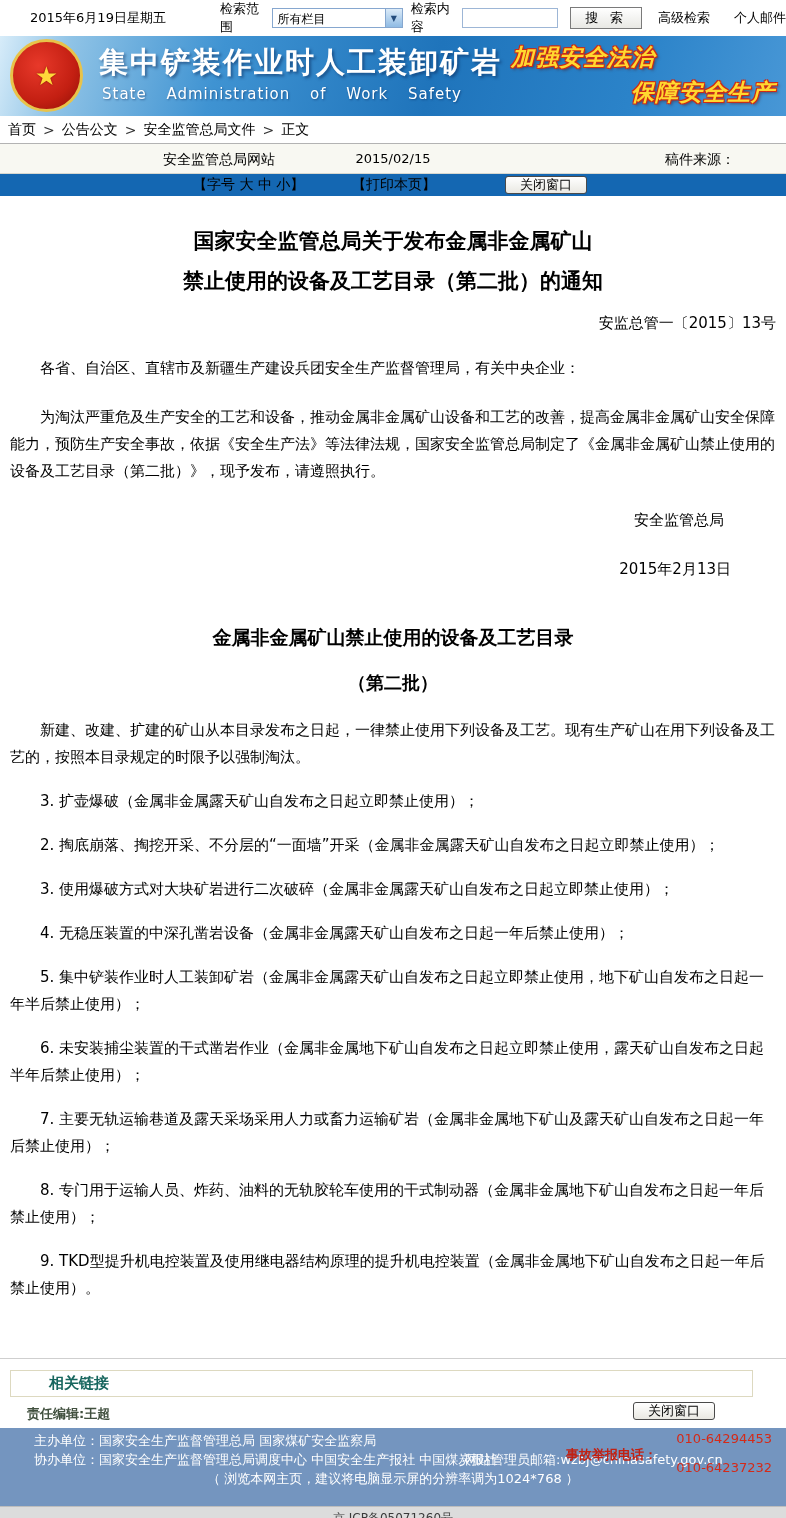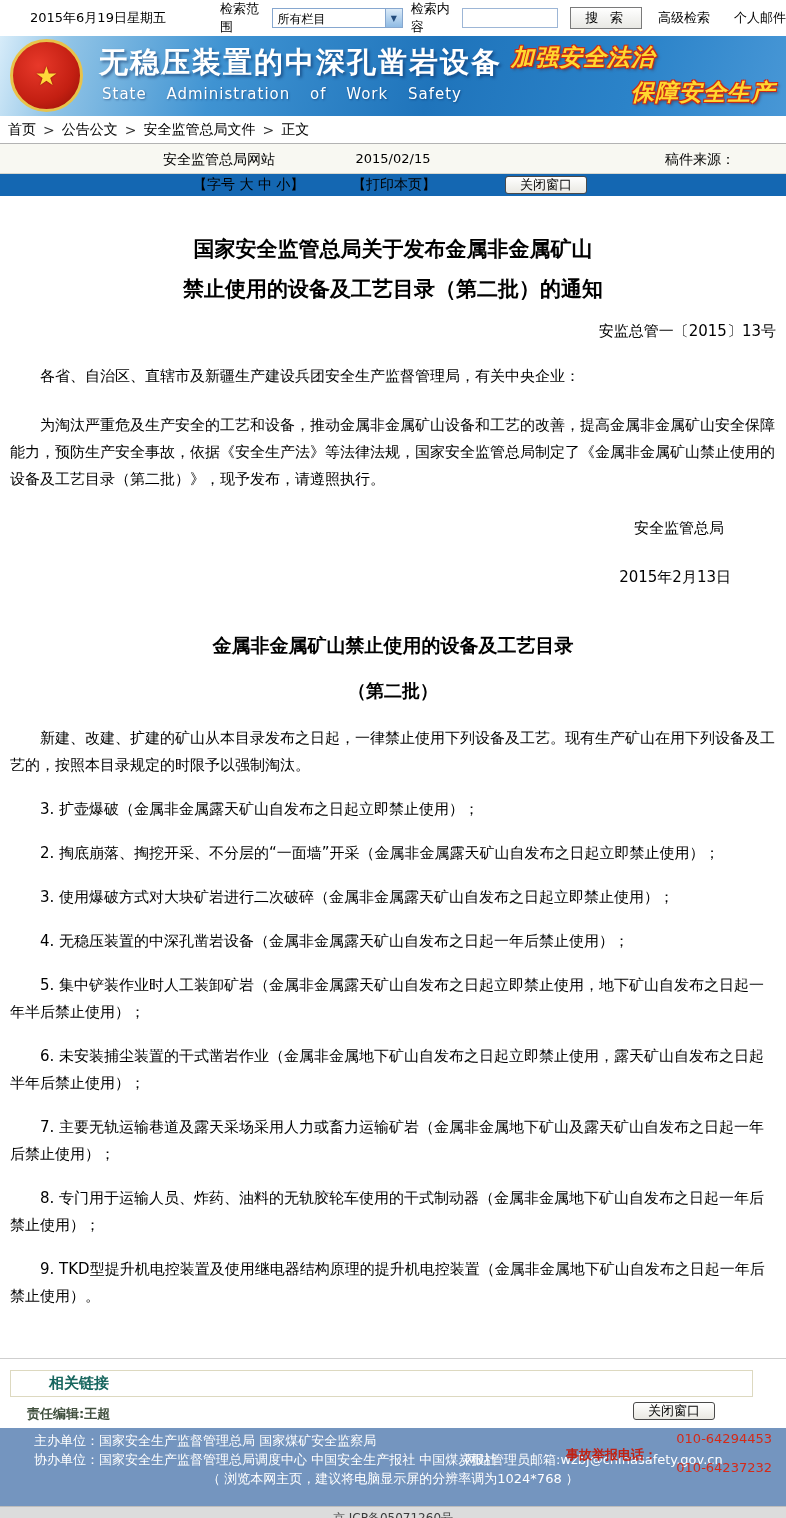--- a/index.html
+++ b/index.html
@@ -51,21 +51,21 @@
 
   
   .toolbar { position:relative; height:22px; background:#1467b2; font-size:14px; color:#000; }
   .toolbar .fsz { position:absolute; left:193px; top:2px; cursor:pointer; }
   .toolbar .prn { position:absolute; left:352px; top:2px; cursor:pointer; }
   .wbtn { background:linear-gradient(#ffffff,#e9e8e2); border:1px solid #4a4a4a; border-radius:3px;
     font-size:13px; padding:0 14px; height:18px; line-height:16px; cursor:pointer; white-space:nowrap; }
   .toolbar .wbtn { position:absolute; left:505px; top:2px; }
 
   
-  .content { height:1162px; overflow:hidden; padding:8px 10px; background:#fff; }
+  .content { height:1162px; overflow:hidden; padding:0 10px; background:#fff; }
   .a-title { text-align:center; font-size:21px; font-weight:bold; line-height:30px; }
   .a-title.t1 { padding-top:30px; }
   .a-title.t2 { margin-top:10px; }
   .docnum { text-align:right; font-size:15px; margin-top:18px; }
   .doc p { font-size:15px; line-height:27px; text-indent:2em; margin-top:22px; }
   .doc p.tight { margin-top:17px; }
   .sig { text-align:right; font-size:15px; margin-top:30px; padding-right:52px; text-indent:0; }
   .sigdate { text-align:right; font-size:15px; margin-top:32px; padding-right:45px; text-indent:0; }
   .c-title { text-align:center; font-size:19px; font-weight:bold; margin-top:42px; }
   .c-title.t2 { margin-top:20px; font-size:18px; }
@@ -109,21 +109,21 @@
     <button class="sbtn">搜 索</button>
     <a class="toplink">高级检索</a>
     <a class="toplink mail">个人邮件</a>
   </div>
 </div>
 
 <div class="header">
   <div class="emblem">
     <span class="star">★</span>
   </div>
-  <div class="h-cn">无稳压装置的中深孔凿岩设备</div>
+  <div class="h-cn">集中铲装作业时人工装卸矿岩</div>
   <div class="h-en">State Administration of Work Safety</div>
   <div class="slogan l1">加强安全法治</div>
   <div class="slogan l2">保障安全生产</div>
 </div>
 
 <div class="crumbbar">
   <a>首页</a>
   <span class="sep">&gt;</span>
   <a>公告公文</a>
   <span class="sep">&gt;</span>

